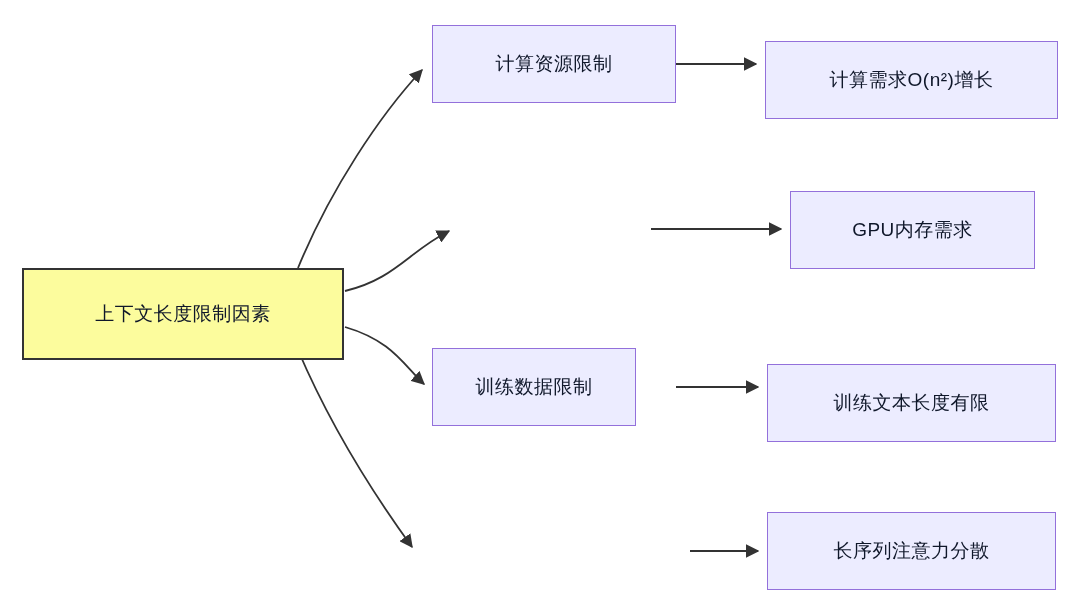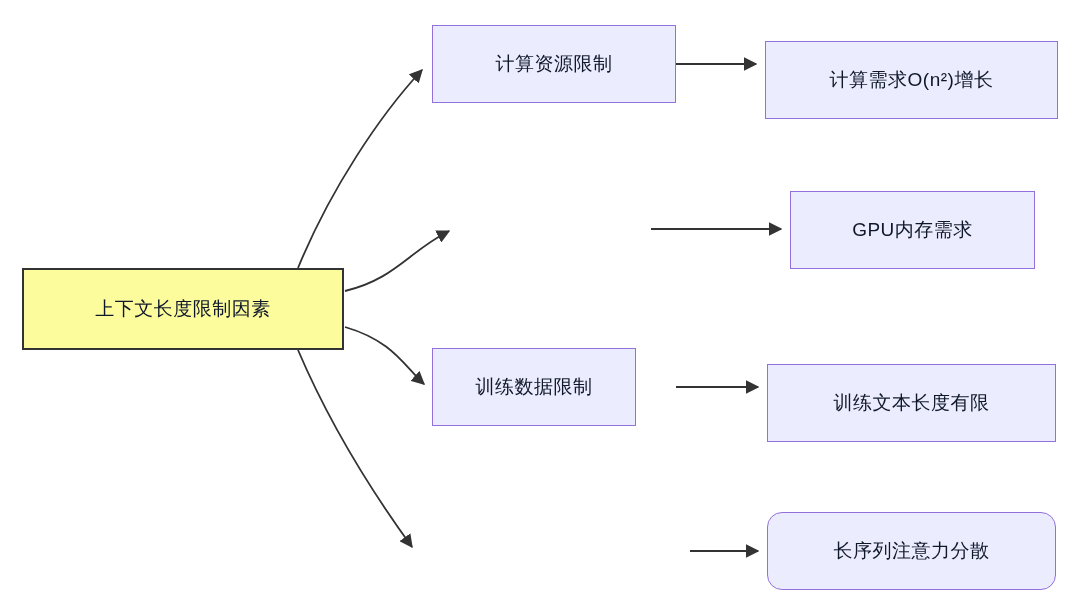--- a/index.html
+++ b/index.html
@@ -35,29 +35,29 @@
     font-size: 19px;
     letter-spacing: 0.5px;
     white-space: nowrap;
   }
   .node.root {
     background: #FCFC9D;
     border: 2px solid #333333;
     font-size: 19px;
   }
   
-  #node-root     { left: 22px;  top: 268px; width: 322px; height: 82px; }
+  #node-root     { left: 22px;  top: 268px; width: 322px; height: 92px; }
   #node-cause-1  { left: 432px; top: 25px;  width: 244px; height: 78px; }
   #node-effect-1 { left: 765px; top: 41px;  width: 293px; height: 78px; }
   #node-cause-2  { left: 457px; top: 190px; width: 194px; height: 78px; }
   #node-effect-2 { left: 790px; top: 176px; width: 245px; height: 78px; margin-top: 15px; }
   #node-cause-3  { left: 432px; top: 348px; width: 204px; height: 78px; }
   #node-effect-3 { left: 767px; top: 348px; width: 289px; height: 78px; margin-top: 16px; }
   #node-cause-4  { left: 420px; top: 512px; width: 270px; height: 78px; }
-  #node-effect-4 { left: 767px; top: 512px; width: 289px; height: 78px; border-radius: 15px; }
+  #node-effect-4 { left: 767px; top: 512px; width: 289px; height: 78px; }
 </style>
 </head>
 <body>
 
 <div class="canvas">
 
   <svg class="edges" viewBox="0 0 1080 608" xmlns="http://www.w3.org/2000/svg">
     <defs>
       <marker id="arrow" viewBox="0 0 10 10" refX="9" refY="5" markerWidth="7.5" markerHeight="7.5" orient="auto-start-reverse">
         <path d="M0,0 L10,5 L0,10 z" fill="#333333"></path>

